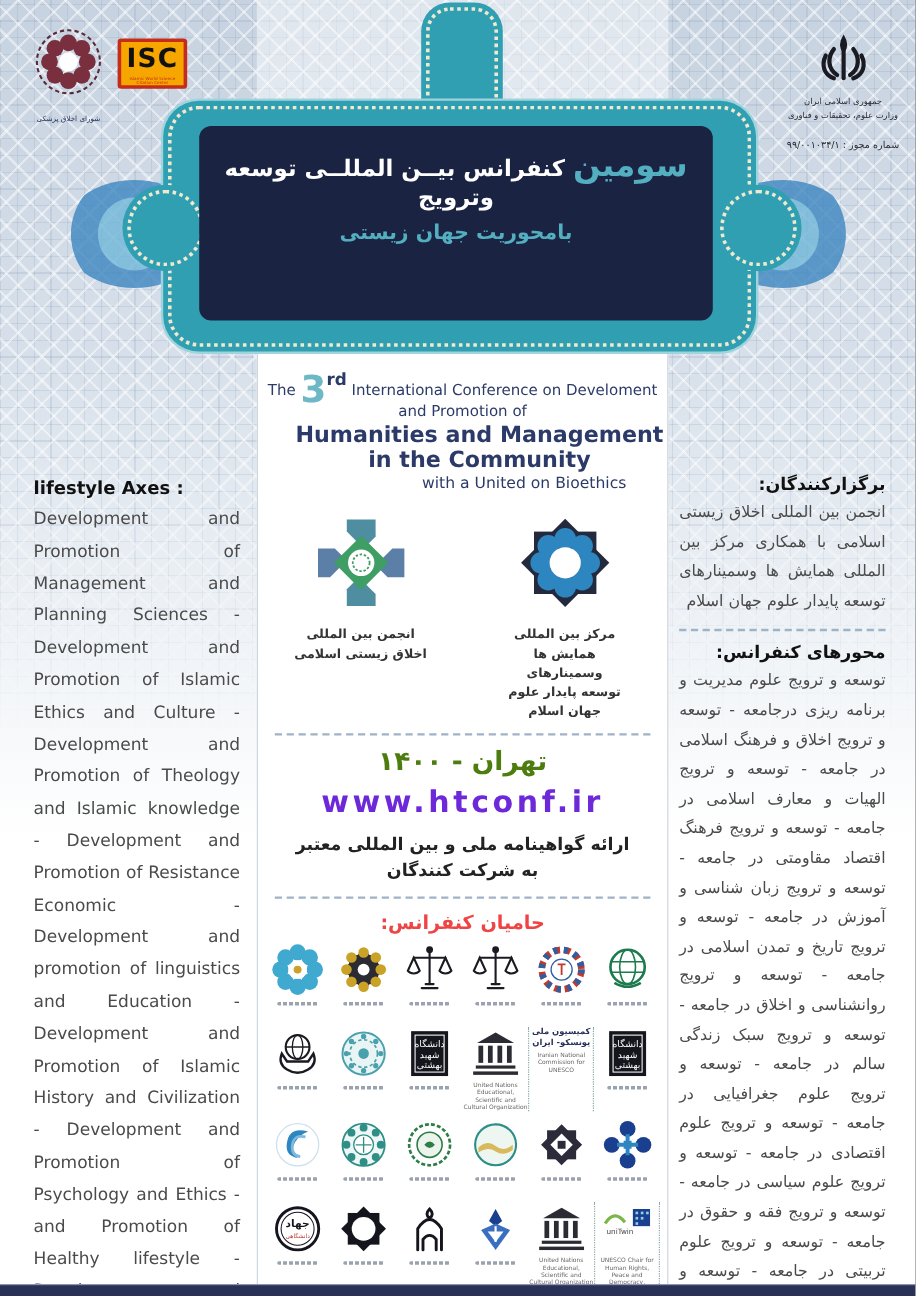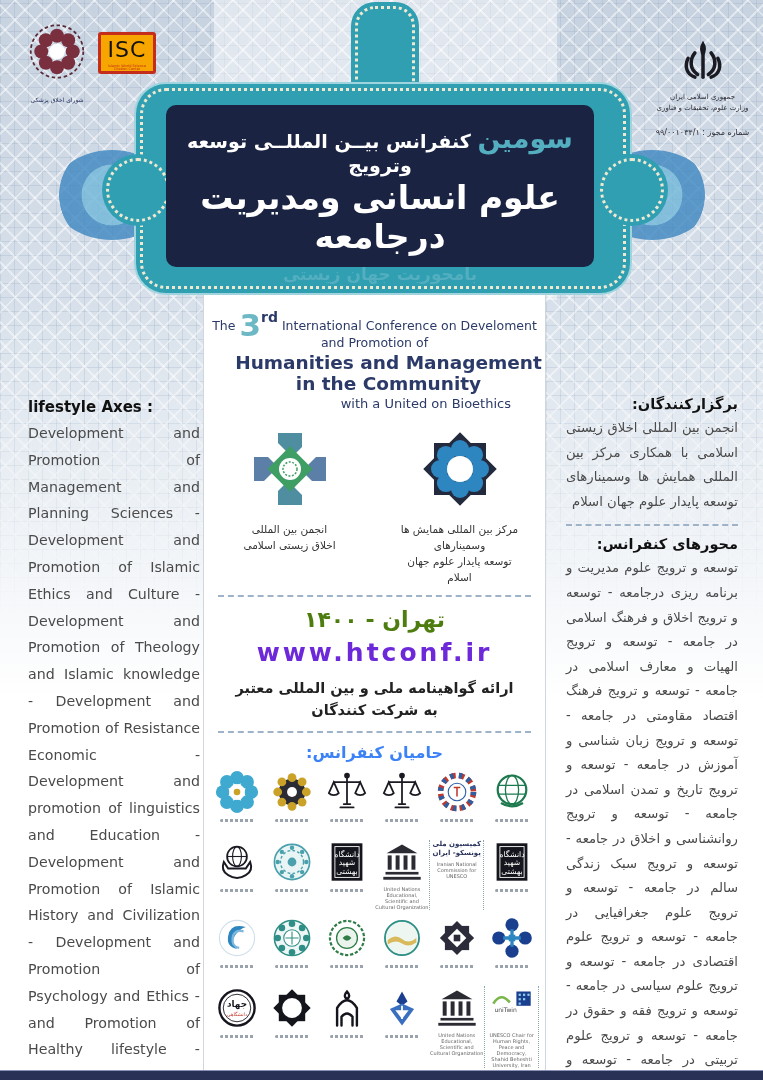--- a/index.html
+++ b/index.html
@@ -28,43 +28,43 @@
     background:#1b2342;color:#fff;text-align:center;padding-top:18px;box-sizing:border-box;}
   .banner .l1{font-size:19px;font-weight:bold;}
   .banner .l1 .accent{font-size:27px;color:#53aec0;font-weight:bold;}
   .banner .l2{font-size:33px;font-weight:bold;margin-top:2px;letter-spacing:-1px;}
   .banner .l3{font-size:17px;color:#53aec0;font-weight:bold;margin-top:8px;}
   
   .seal{position:absolute;left:22px;top:20px;width:70px;text-align:center;}
   .seal .cap{font-size:6px;color:#27305a;margin-top:2px;}
   .isc{position:absolute;left:98px;top:32px;width:58px;height:42px;background:#f7a600;border:3px solid #c42d1b;
     border-radius:3px;text-align:center;box-sizing:border-box;}
-  .isc .t{font-size:22px;font-weight:normal;color:#111;line-height:30px;letter-spacing:1px;}
+  .isc .t{font-size:22px;font-weight:bold;color:#111;line-height:30px;letter-spacing:1px;}
   .isc .s{font-size:3.5px;color:#c42d1b;line-height:3px;}
-  .emblem{position:absolute;left:655px;top:34px;width:95px;text-align:center;color:#2a2a33;}
+  .emblem{position:absolute;left:655px;top:22px;width:95px;text-align:center;color:#2a2a33;}
   .emblem .cap{font-size:7px;line-height:11px;}
   .emblem .lic{font-size:8px;margin-top:14px;}
   
-  .panel{position:absolute;left:203px;top:295px;width:343px;height:776px;background:#fff;
+  .panel{position:absolute;left:214px;top:295px;width:343px;height:776px;background:#fff;
     border-left:1px solid #cfd6de;border-right:1px solid #cfd6de;box-sizing:border-box;text-align:center;}
   .etitle{margin-top:14px;color:#2b3a68;}
   .etitle .r1{font-size:12.5px;}
   .etitle .big3{font-size:31px;color:#6cb8c4;font-weight:bold;line-height:20px;vertical-align:-6px;}
   .etitle .rd{font-size:14px;font-weight:bold;vertical-align:8px;}
   .etitle .r2{font-size:18.5px;font-weight:bold;margin-top:2px;margin-left:28px;}
   .etitle .r3{font-size:13px;text-align:right;padding-right:34px;margin-top:2px;}
   .orglogos{display:flex;justify-content:center;gap:52px;margin-top:16px;}
   .orglogo{width:118px;text-align:center;}
   .orglogo svg{width:84px;height:84px;}
-  .orglogo .cap{font-size:10.5px;font-weight:normal;color:#333;line-height:16px;margin-top:6px;}
+  .orglogo .cap{font-size:10.5px;font-weight:bold;color:#333;line-height:16px;margin-top:6px;}
   .dashed{border:0;border-top:2px dashed #9fb3c8;margin:10px 14px;}
   .cityyear{font-size:22px;font-weight:bold;color:#4d7c0f;margin-top:4px;}
   .website{font-size:25px;font-weight:bold;color:#6d28d9;letter-spacing:3px;margin-top:6px;}
   .cert{font-size:14.5px;font-weight:bold;color:#222;margin:10px 30px 0;line-height:22px;}
-  .supheading{font-size:16px;font-weight:bold;color:#3b82f6;margin-top:8px;}
+  .supheading{font-size:16px;font-weight:bold;color:#ef4444;margin-top:8px;}
   .sup-grid{display:grid;grid-template-columns:repeat(6,1fr);margin:8px 6px 0;row-gap:6px;}
   .sup-cell{display:flex;flex-direction:column;align-items:center;min-height:64px;}
   .sup-cell .logo{width:44px;height:44px;display:flex;align-items:center;justify-content:center;}
   .sup-cell .logo svg{width:44px;height:44px;}
   .sup-cell .cap{font-size:5px;color:#666;line-height:6px;margin-top:2px;max-width:54px;white-space:pre-line;}
   .sup-cell .cap:empty{width:34px;height:3px;margin-top:5px;border-radius:2px;
     background:repeating-linear-gradient(90deg,#9aa3ad 0 3px,transparent 3px 5px);}
   .sup-cell.divided{border-left:1px dotted #8aa;border-right:1px dotted #8aa;}
   .sup-cell.textonly .fa{font-size:7px;font-weight:bold;color:#27305a;line-height:9px;white-space:pre-line;}
   .sup-cell.textonly .en{font-size:5px;color:#666;line-height:6px;margin-top:3px;white-space:pre-line;}
@@ -90,21 +90,20 @@
   <div class="frame-top-orn"></div>
   <div class="frame-outer"></div>
   <div class="frame-medal" style="left:106px"></div>
   <div class="frame-medal" style="left:600px"></div>
 
   <div class="banner" dir="rtl">
     <div class="l1">
       <span class="accent">سومین</span>
       <span>کنفرانس بیــن المللــی توسعه وترویج</span>
     </div>
-    <div class="l2">علوم انسانی ومدیریت درجامعه</div>
     <div class="l3">بامحوریت جهان زیستی</div>
   </div>
 
   <div class="seal">
     <svg viewBox="0 0 40 40">
       <circle cx="20" cy="18" r="15" fill="none" stroke="#5a2b3a" stroke-width="1" stroke-dasharray="2 1.5"></circle>
       <g fill="#7a2f3f">
           <circle cx="20" cy="9" r="4"></circle>
           <circle cx="26.4" cy="11.6" r="4"></circle>
           <circle cx="29" cy="18" r="4"></circle>

